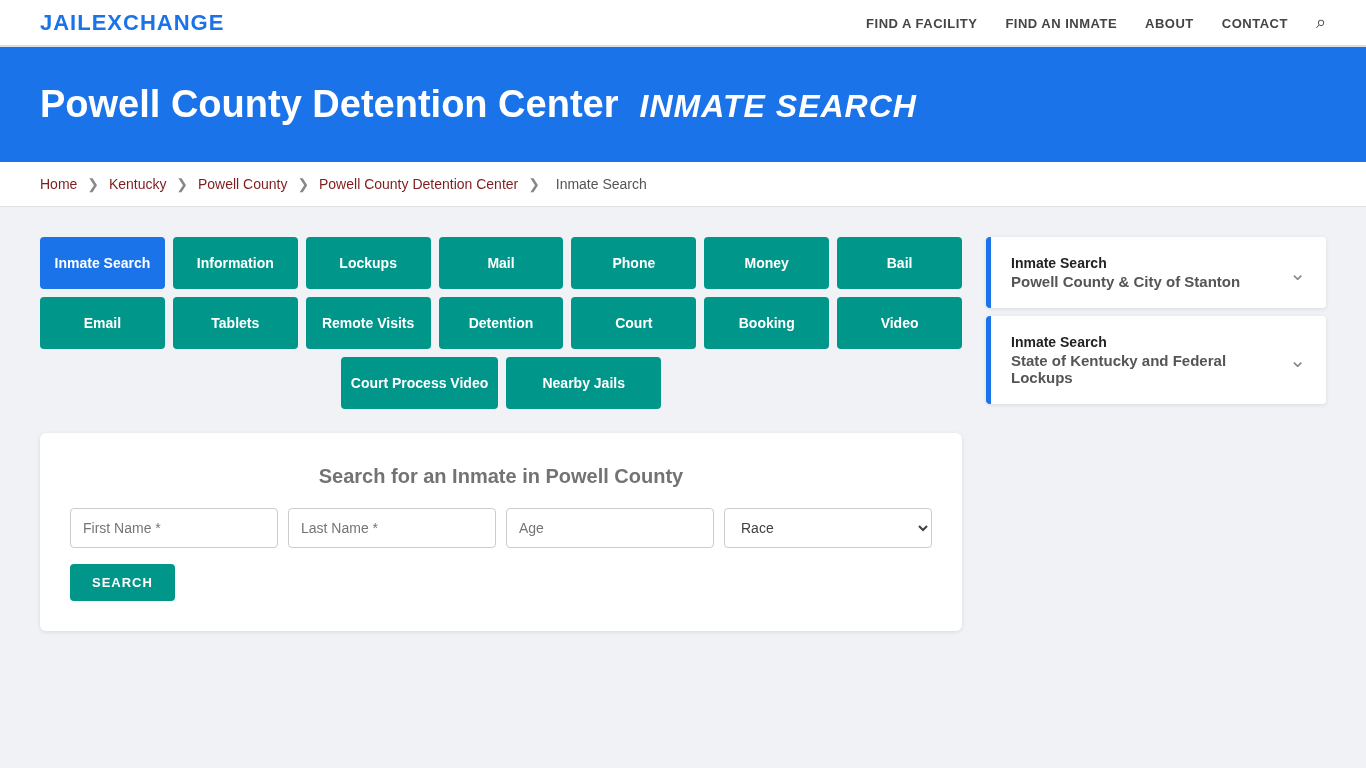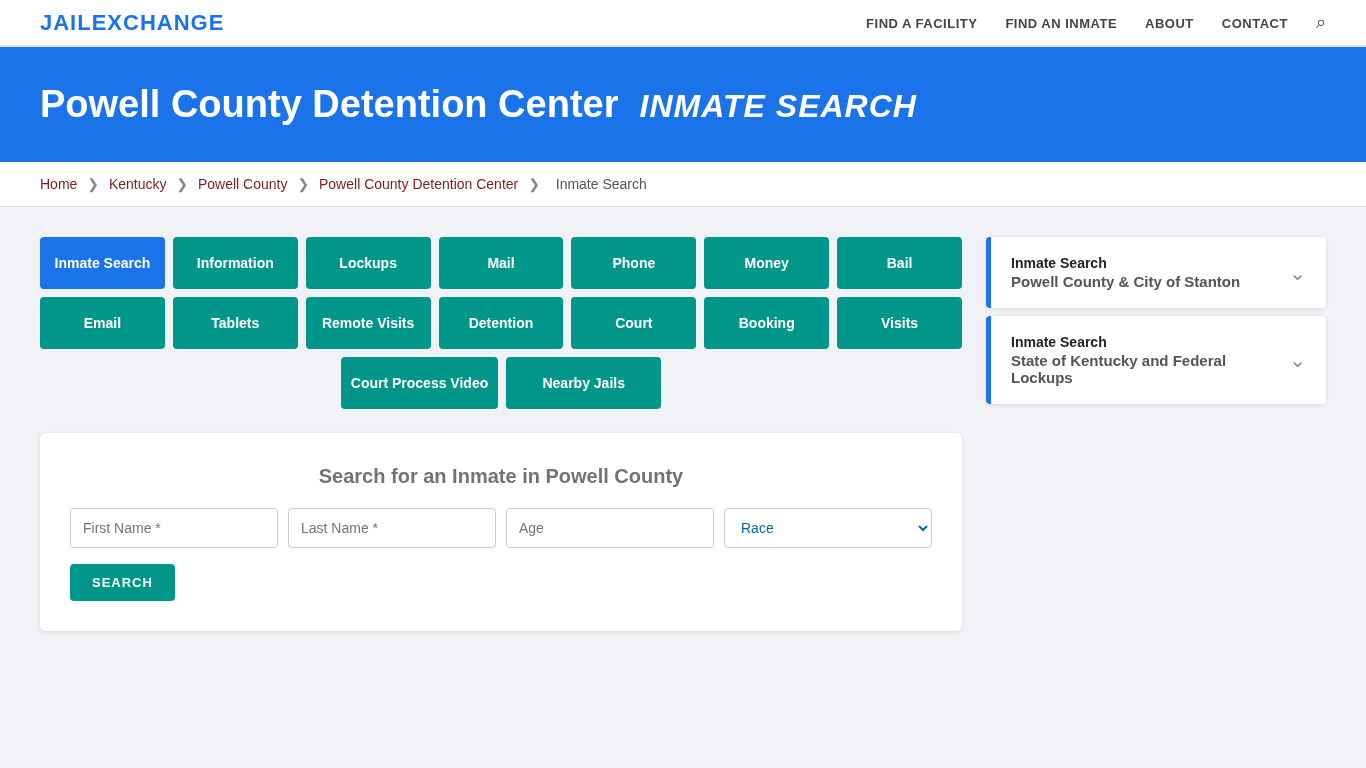--- a/index.html
+++ b/index.html
@@ -151,21 +151,21 @@
       gap: 10px;
       margin-bottom: 16px;
     }
     .search-form-row input,
     .search-form-row select {
       flex: 1;
       padding: 10px 12px;
       border: 1px solid #ccc;
       border-radius: 4px;
       font-size: 14px;
-      color: #0369a1;
+      color: #404040;
       background: #fff;
     }
     .search-btn {
       background: #00968a;
       color: #fff;
       border: none;
       border-radius: 4px;
       padding: 11px 22px;
       font-size: 13px;
       font-weight: 700;
@@ -264,21 +264,21 @@
         <button class="nav-btn">Money</button>
         <button class="nav-btn">Bail</button>
       </div>
       <div class="btn-row">
         <button class="nav-btn">Email</button>
         <button class="nav-btn">Tablets</button>
         <button class="nav-btn">Remote Visits</button>
         <button class="nav-btn">Detention</button>
         <button class="nav-btn">Court</button>
         <button class="nav-btn">Booking</button>
-        <button class="nav-btn">Visits</button>
+        <button class="nav-btn">Video</button>
       </div>
       <div class="btn-row last-row center-row">
         <button class="nav-btn">Court Process Video</button>
         <button class="nav-btn">Nearby Jails</button>
       </div>
     </div>
 
     <div class="search-card">
       <h2>Search for an Inmate in Powell County</h2>
       <div class="search-form-row">

